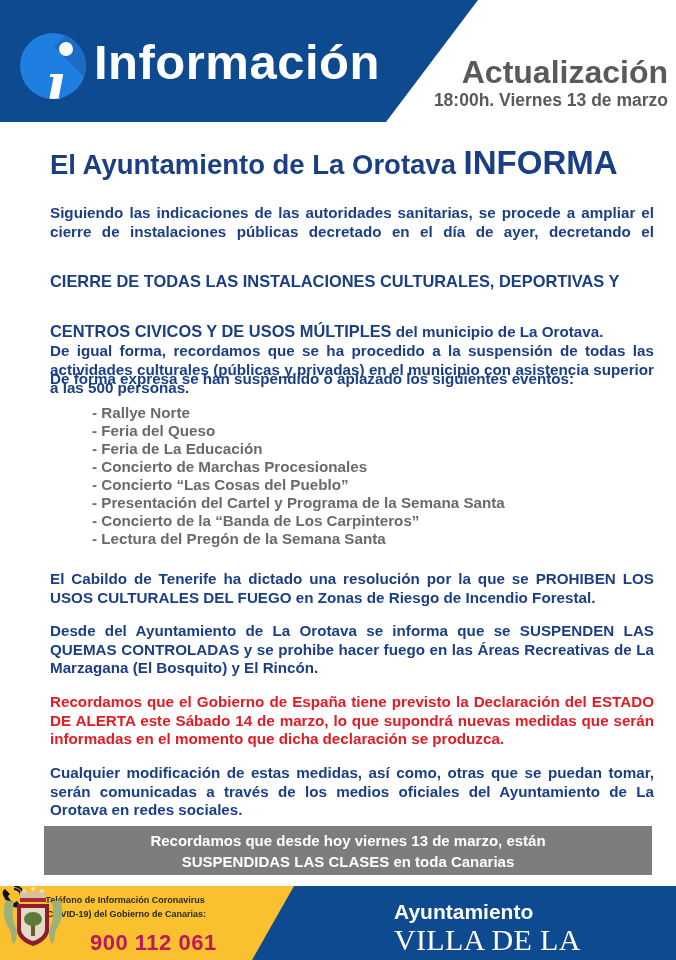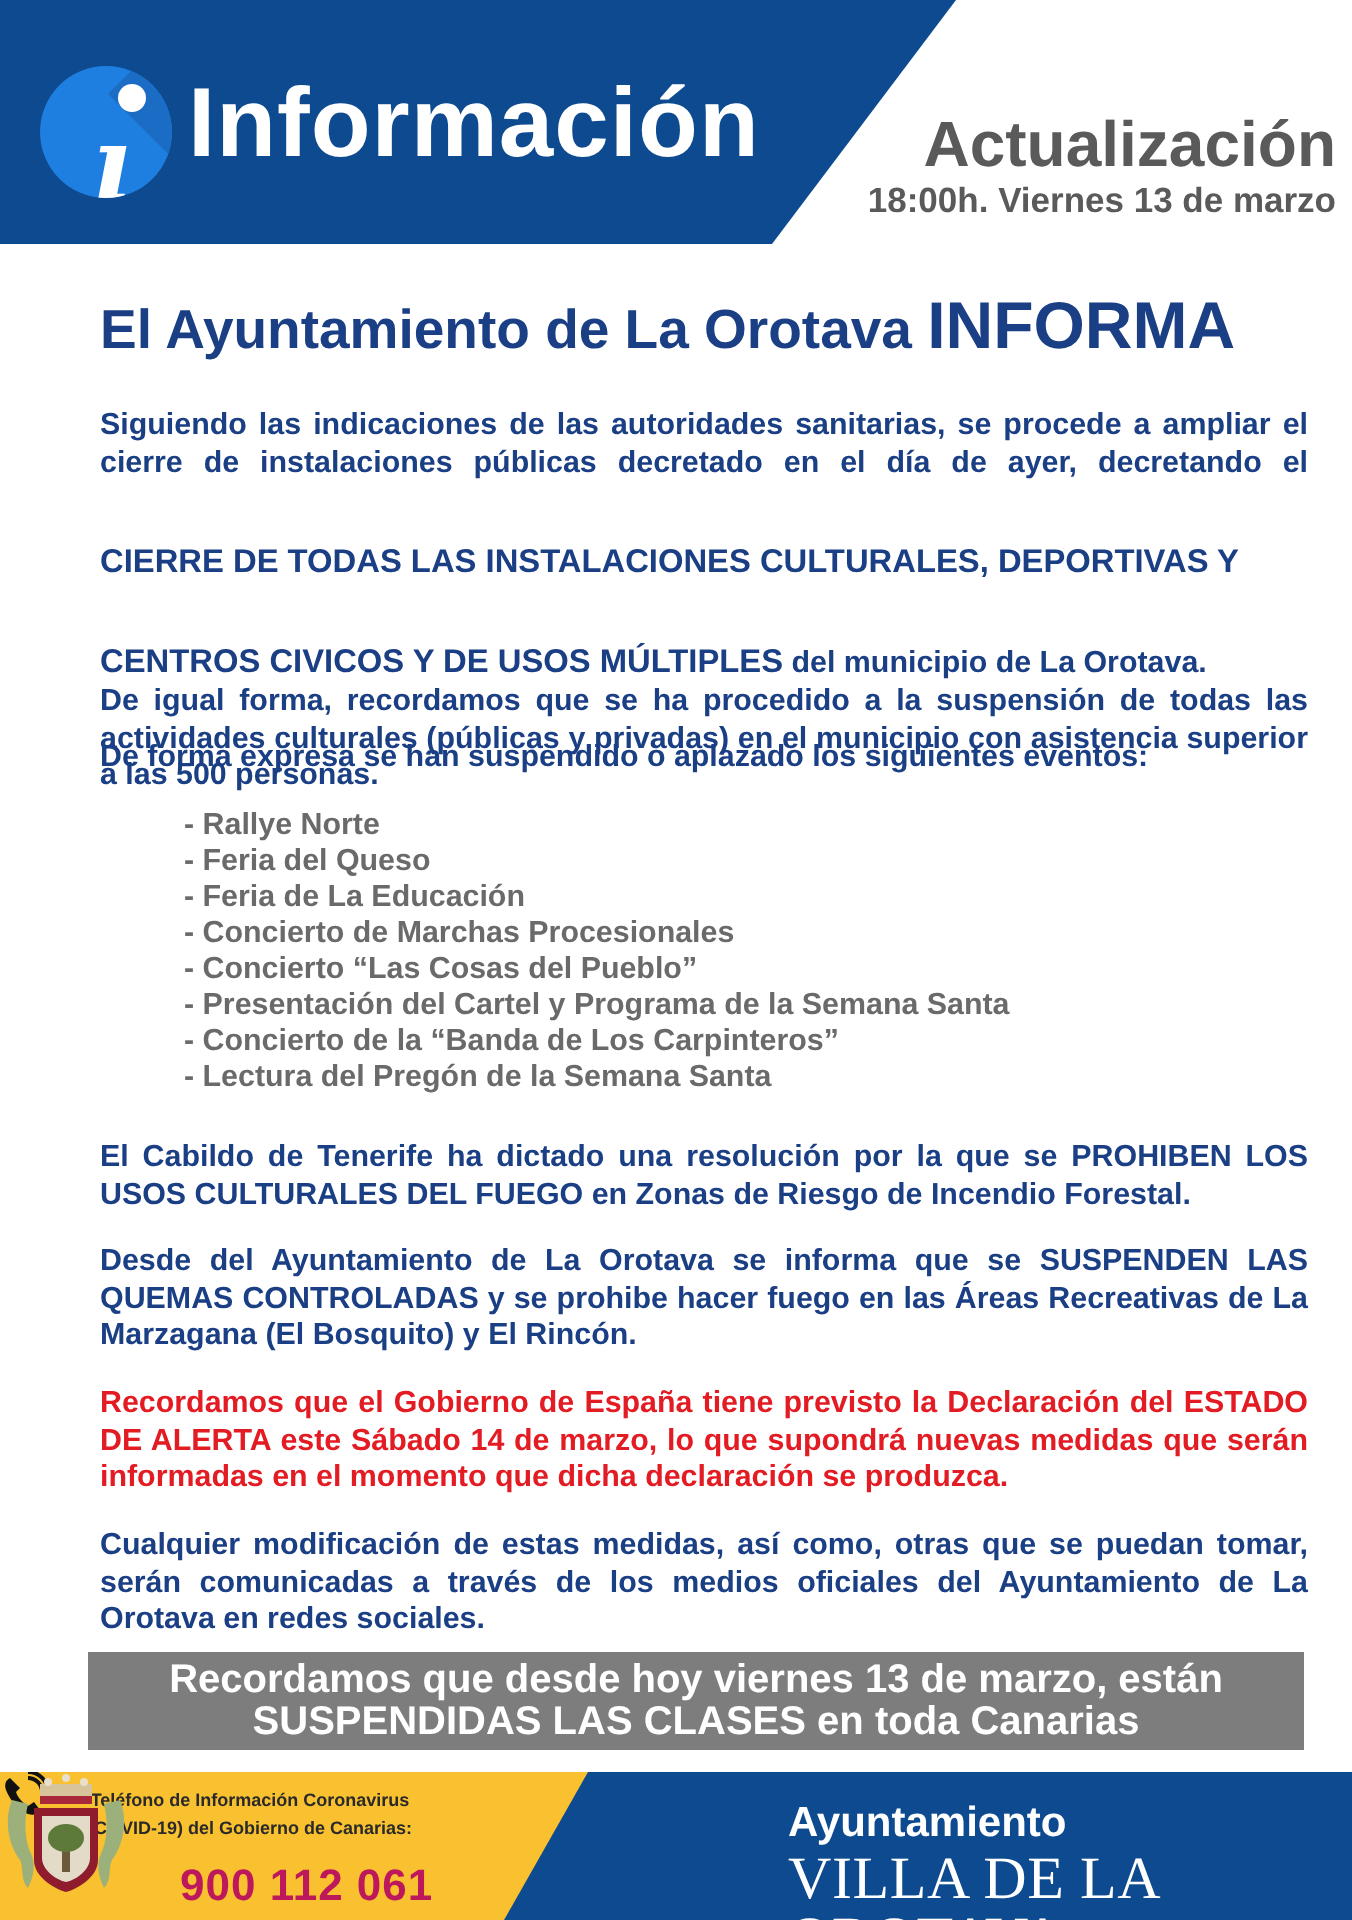--- a/index.html
+++ b/index.html
@@ -28,21 +28,21 @@
   .p2 { top: 296px; margin-top: 46px; }
   .p3 { top: 370px; }
   .p4 { top: 570px; }
   .p5 { top: 622px; }
   .p6 { top: 693px; }
   .p7 { top: 764px; }
 
   .events { position: absolute; left: 92px; top: 404px; list-style: none; }
   .events li { font-size: 15.2px; font-weight: bold; color: #6a6a6a; line-height: 18px; white-space: nowrap; }
 
-  .notice { position: absolute; left: 44px; top: 826px; width: 608px; height: 49px; background: #7d7d7d; text-align: center; color: #ffffff; font-weight: bold; font-size: 20px; line-height: 21px; padding-top: 4px; }
+  .notice { position: absolute; left: 44px; top: 826px; width: 608px; height: 49px; background: #7d7d7d; text-align: center; color: #ffffff; font-weight: bold; font-size: 15px; line-height: 21px; padding-top: 4px; }
 
   
   .footer { position: absolute; left: 0; top: 886px; width: 676px; height: 74px; }
   .footer svg { position: absolute; left: 0; top: 0; }
   .phone-label { position: absolute; left: 40px; top: 7px; width: 170px; text-align: center; font-size: 9px; font-weight: bold; color: #2a2a2a; line-height: 14px; }
   .phone-icon { position: absolute; left: 60px; top: 44px; width: 26px; height: 24px; }
   .phone-number { position: absolute; left: 90px; top: 46px; font-size: 22px; font-weight: bold; color: #be185d; line-height: 1; letter-spacing: 0.5px; }
   .crest { position: absolute; left: 316px; top: 4px; width: 66px; height: 64px; }
   .org-line1 { position: absolute; left: 394px; top: 15px; font-size: 21px; font-weight: bold; color: #ffffff; line-height: 1; }
   .org-line2 { position: absolute; left: 394px; top: 39px; font-family: "Liberation Serif", serif; font-size: 30px; color: #ffffff; line-height: 1; letter-spacing: 0.3px; }

